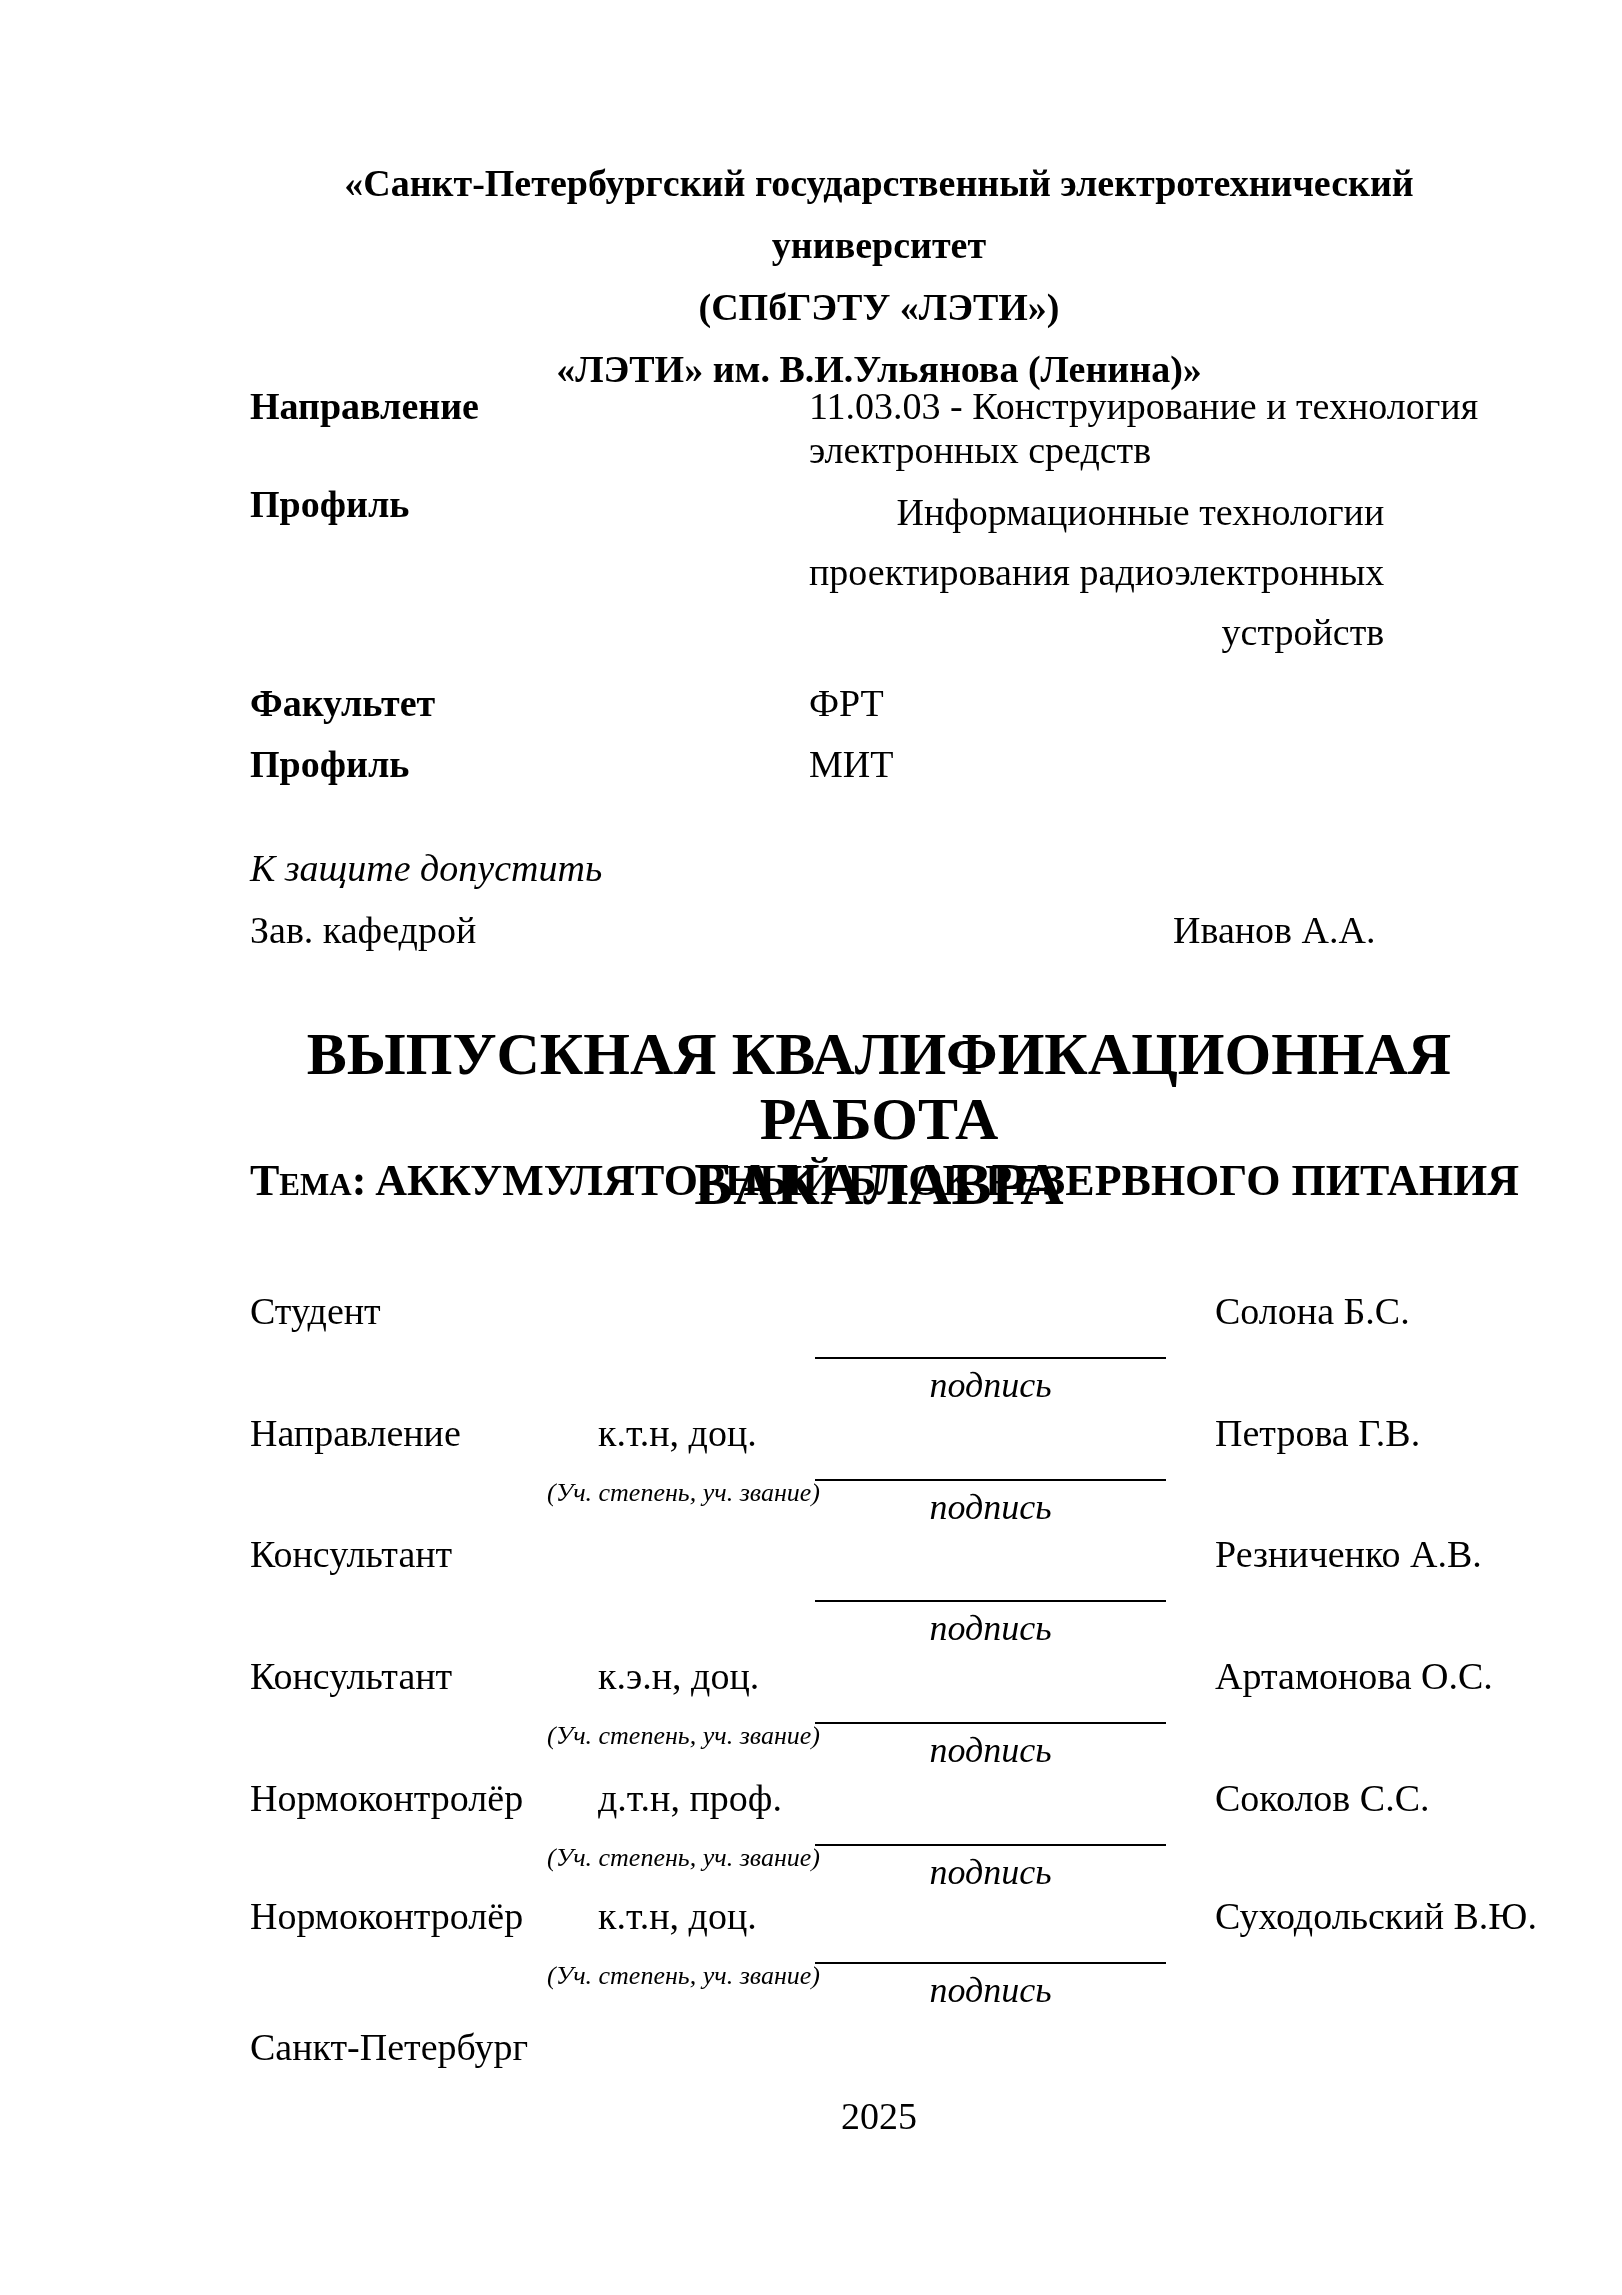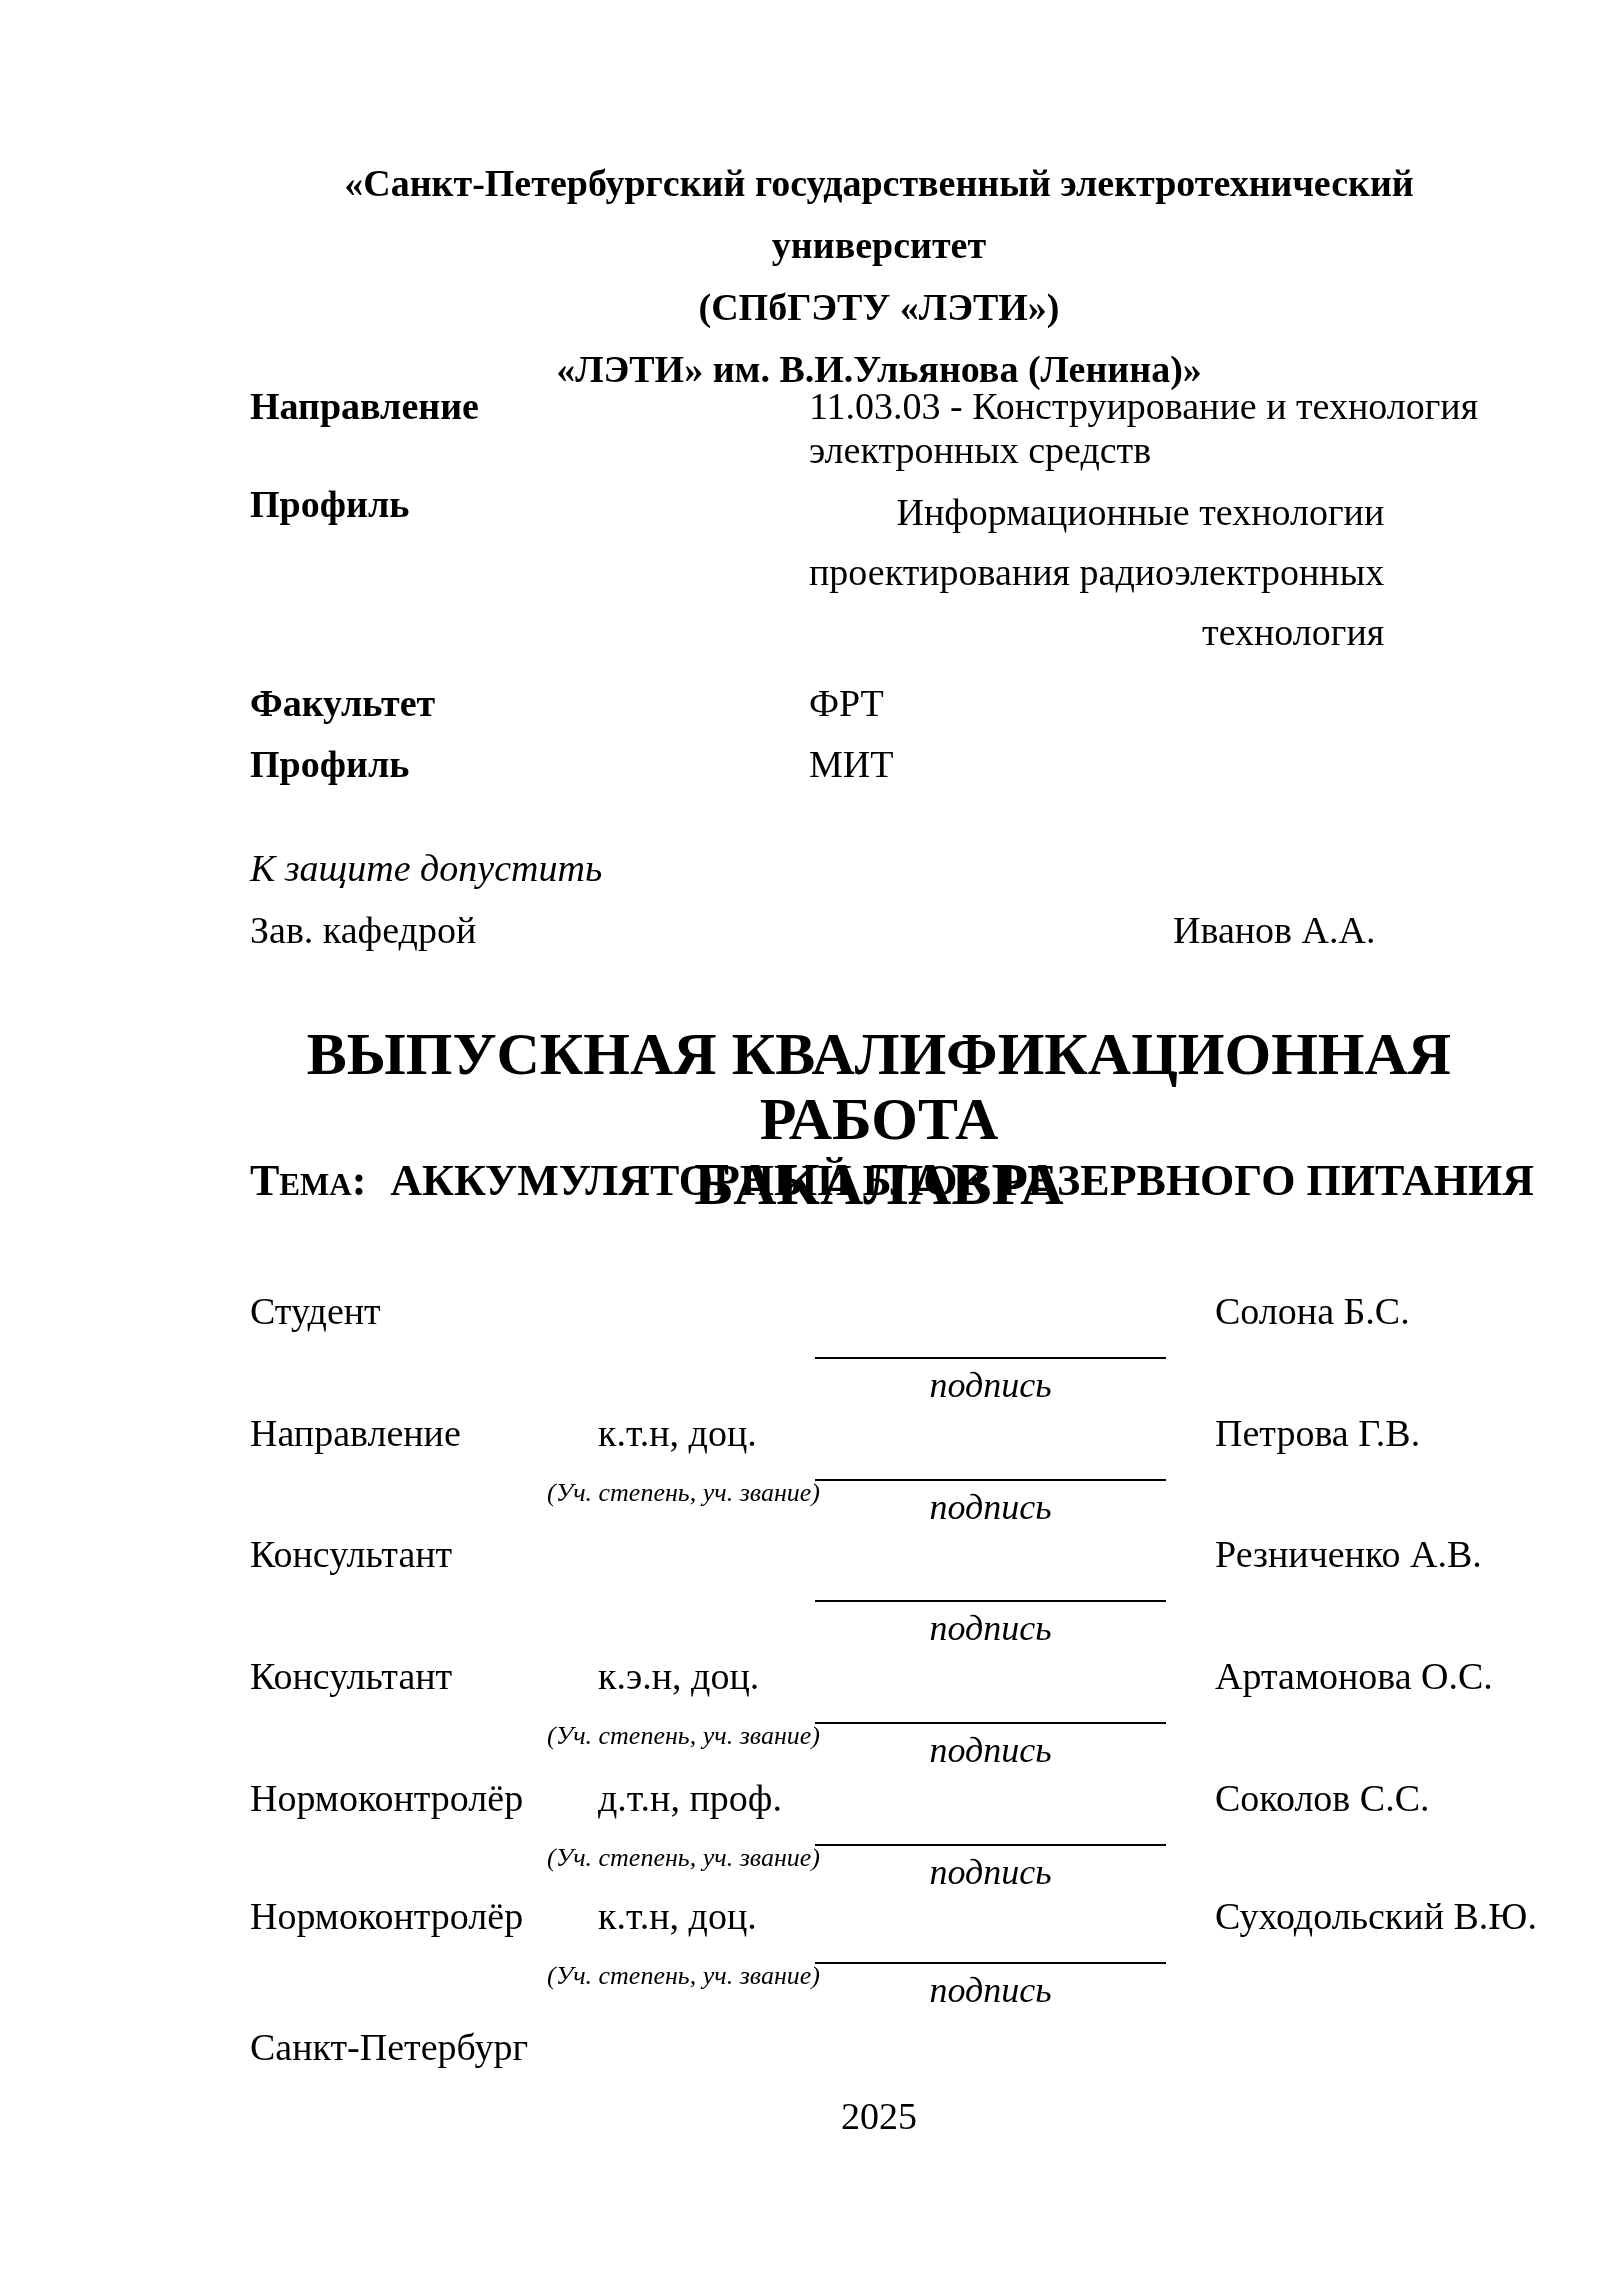--- a/index.html
+++ b/index.html
@@ -88,21 +88,21 @@
     position: absolute;
     left: 250px;
     top: 1156px;
     width: 1258px;
     text-align: center;
     font-weight: bold;
     font-size: 44px;
     line-height: 49px;
     white-space: nowrap;
   }
-  .theme-label { font-variant: small-caps; margin-right: 24px; text-align: center; }
+  .theme-label { font-variant: small-caps; margin-right: 9px; text-align: center; }
   
   .signer-row { position: absolute; left: 0; width: 1623px; height: 133px; }
   .signer-0 { top: 1289px; }
   .signer-1 { top: 1411px; }
   .signer-2 { top: 1532px; }
   .signer-3 { top: 1654px; }
   .signer-4 { top: 1776px; }
   .signer-5 { top: 1894px; }
   .signer-role {
     position: absolute; left: 250px; top: 0;
@@ -160,21 +160,21 @@
       <div>11.03.03 - Конструирование и технология</div>
       <div>электронных средств</div>
     </div>
   </div>
 
   <div class="field-row row-profil">
     <div class="field-label">Профиль</div>
     <div class="field-value wide-spacing">
       <div>Информационные технологии</div>
       <div>проектирования радиоэлектронных</div>
-      <div>технология</div>
+      <div>устройств</div>
     </div>
   </div>
 
   <div class="field-row row-fakultet">
     <div class="field-label">Факультет</div>
     <div class="field-value">ФРТ</div>
   </div>
 
   <div class="field-row row-kafedra">
     <div class="field-label">Профиль</div>

